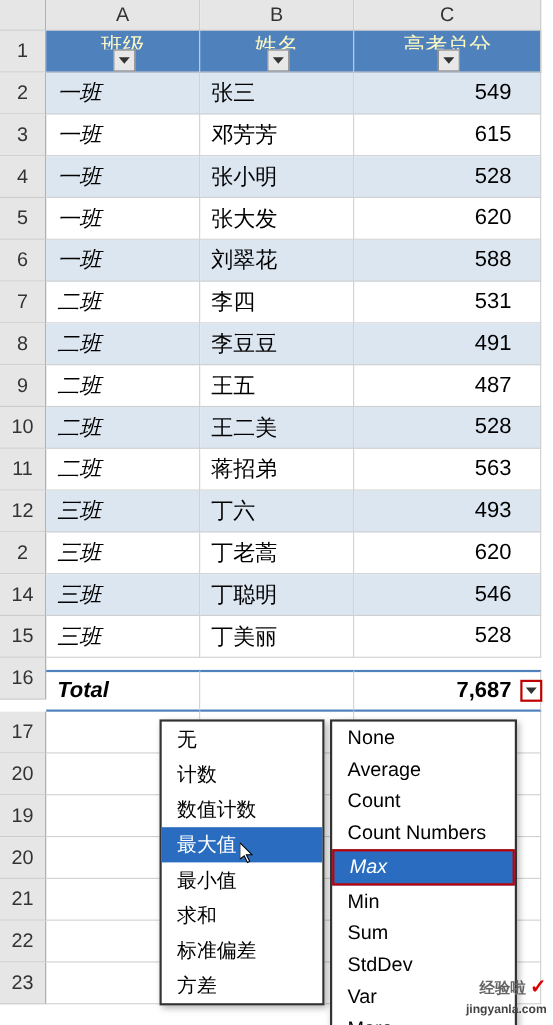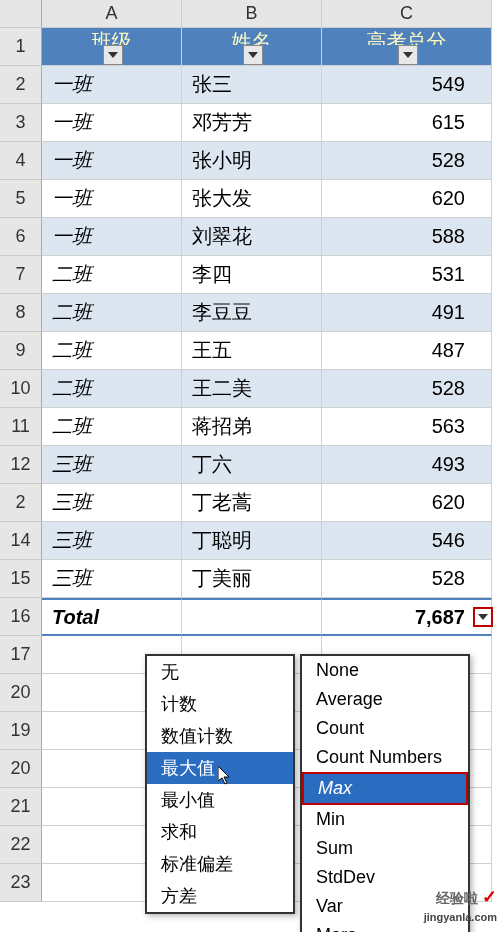--- a/index.html
+++ b/index.html
@@ -20,21 +20,21 @@
     
     .filter-btn { width: 20px; height: 20px; background: #e8e8e8; border: 1px solid #888; display: flex; align-items: center; justify-content: center; margin-left: 2px; flex-shrink: 0; }
     .filter-arrow { width: 0; height: 0; border-left: 5px solid transparent; border-right: 5px solid transparent; border-top: 6px solid #333; }
     
     .data-cell.col-a { justify-content: flex-start; padding-left: 10px; font-style: italic; }
     .data-cell.col-b { justify-content: flex-start; padding-left: 10px; }
     .data-cell.col-c { justify-content: flex-end; padding-right: 26px; }
     
     .row-alt { background: #dce6f1; }
     
-    .total-row .cell { border-top: 2px solid #4f81bd; border-bottom: 2px solid #4f81bd; font-weight: bold; }
+    .total-row .cell { border-top: 2px solid #4f81bd; border-bottom: 2px solid #4f81bd; font-weight: bold; margin-top: 11px; }
     .total-row .col-a { font-weight: bold; }
     .total-row .col-c { justify-content: flex-end; position: relative; }
     
     .dropdown-btn { width: 20px; height: 20px; background: #fff; border: 2px solid #c00000; display: flex; align-items: center; justify-content: center; position: absolute; right: -2px; }
     .dropdown-arrow { width: 0; height: 0; border-left: 5px solid transparent; border-right: 5px solid transparent; border-top: 6px solid #333; }
     
     .menu { position: absolute; background: #fff; border: 2px solid #333; font-size: 18px; z-index: 10; box-shadow: 2px 2px 6px rgba(0,0,0,0.3); }
     .menu-cn { left: 145px; top: 654px; width: 150px; }
     .menu-en { left: 300px; top: 654px; width: 170px; }
     

